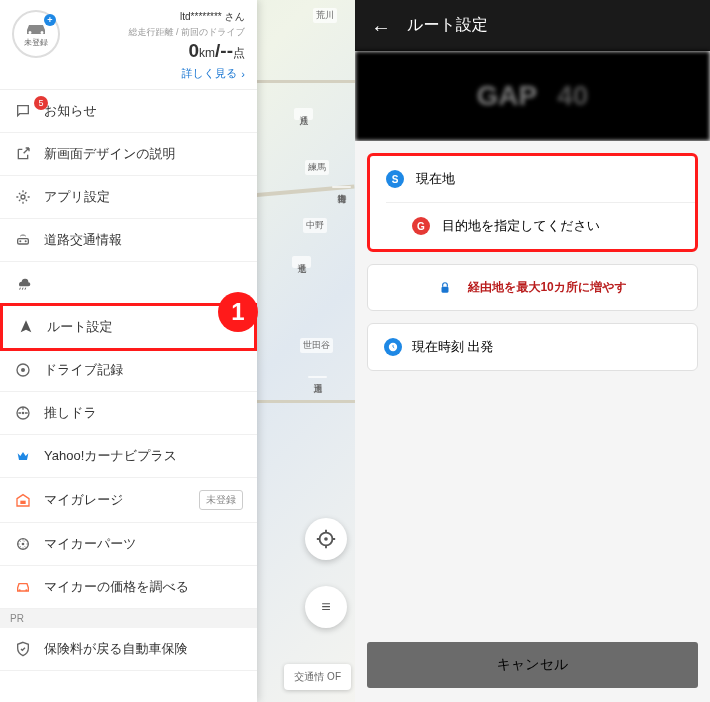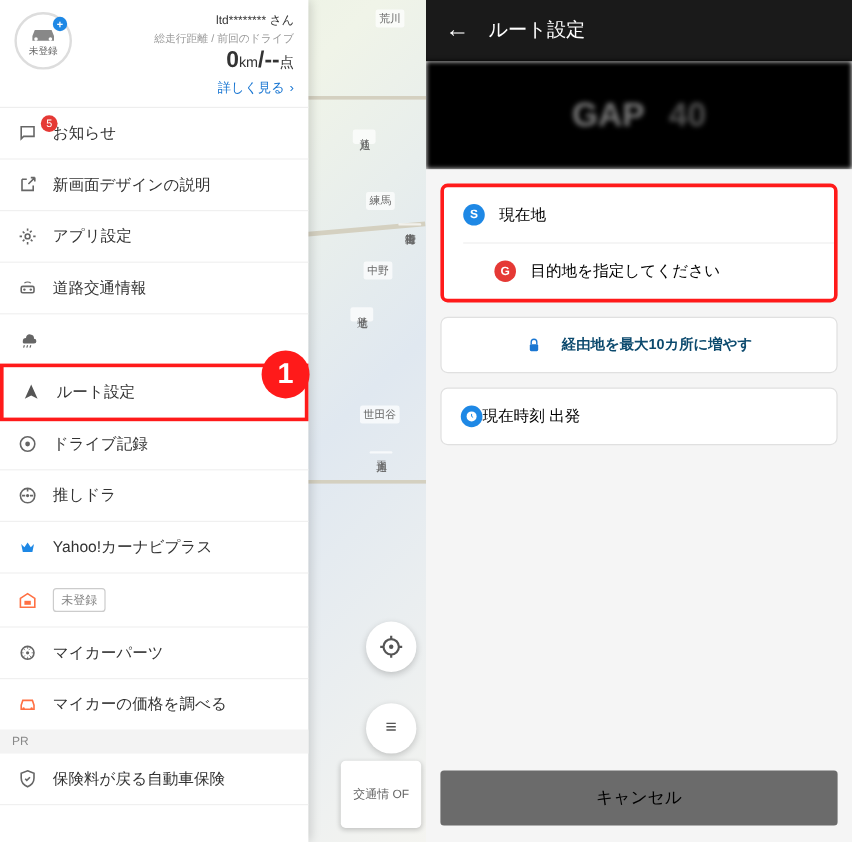--- a/index.html
+++ b/index.html
@@ -38,40 +38,40 @@
   .menu-item .badge { min-width: 14px; height: 14px; background: #e53935; color: #fff; border-radius: 7px; font-size: 9px; display: flex; align-items: center; justify-content: center; padding: 0 3px; position: absolute; left: 34px; top: 6px; }
   .menu-item .tag { font-size: 10px; color: #888; border: 1px solid #ccc; padding: 2px 6px; border-radius: 3px; }
   .menu-item.highlight-red { border: 3px solid #ff1a1a; margin: -2px 0; }
   .pr-section { background: #f3f3f3; padding: 4px 10px; font-size: 10px; color: #888; }
 
   .callout { position: absolute; width: 40px; height: 40px; border-radius: 50%; background: #ff1a1a; color: #fff; font-size: 24px; font-weight: bold; display: flex; align-items: center; justify-content: center; z-index: 5; }
   .callout-1 { top: 292px; left: 218px; }
 
   .map-btn-loc { position: absolute; right: 8px; bottom: 142px; width: 42px; height: 42px; background: #fff; border-radius: 50%; box-shadow: 0 2px 6px rgba(0,0,0,0.2); display: flex; align-items: center; justify-content: center; z-index: 1; }
   .map-btn-menu { position: absolute; right: 8px; bottom: 74px; width: 42px; height: 42px; background: #fff; border-radius: 50%; box-shadow: 0 2px 6px rgba(0,0,0,0.2); display: flex; align-items: center; justify-content: center; z-index: 1; font-size: 16px; color: #555; }
-  .map-search-bar { position: absolute; right: 4px; bottom: 12px; background: #fff; border-radius: 4px; padding: 21px 10px; font-size: 10px; color: #666; box-shadow: 0 1px 4px rgba(0,0,0,0.2); z-index: 1; }
+  .map-search-bar { position: absolute; right: 4px; bottom: 12px; background: #fff; border-radius: 4px; padding: 6px 10px; font-size: 10px; color: #666; box-shadow: 0 1px 4px rgba(0,0,0,0.2); z-index: 1; }
 
   
   .rs-header { background: #1a1a1a; color: #fff; display: flex; align-items: center; gap: 16px; padding: 14px 16px; font-size: 16px; }
   .rs-ad { height: 90px; background: #000; display: flex; align-items: center; justify-content: center; color: #888; font-size: 28px; font-weight: bold; filter: blur(2px); position: relative; }
   .rs-ad-inner { display: flex; gap: 20px; align-items: center; opacity: 0.6; }
   .rs-body { background: #f5f5f5; padding: 12px; height: calc(100% - 47px - 90px); position: relative; }
 
   .card { background: #fff; border: 1px solid #e0e0e0; border-radius: 6px; margin-bottom: 12px; }
   .card.highlight-red { border: 3px solid #ff1a1a; }
   .route-row { display: flex; align-items: center; gap: 12px; padding: 14px 16px; font-size: 13px; }
   .route-row + .route-row { border-top: 1px solid #eee; margin-left: 42px; padding-left: 0; }
   .card.highlight-red .route-row + .route-row { margin-left: 16px; padding-left: 26px; }
   .pin { width: 18px; height: 18px; border-radius: 50%; color: #fff; font-size: 10px; font-weight: bold; display: flex; align-items: center; justify-content: center; }
   .pin-s { background: #1e88e5; }
   .pin-g { background: #e53935; }
-  .waypoint-link { display: flex; align-items: center; justify-content: center; gap: 16px; padding: 14px; font-size: 12px; color: #0c4a6e; font-weight: 600; }
+  .waypoint-link { display: flex; align-items: center; justify-content: center; gap: 16px; padding: 14px; font-size: 12px; color: #b91c1c; font-weight: 600; }
   .waypoint-link .lock { width: 14px; height: 14px; }
 
-  .time-row { display: flex; align-items: flex-start; padding: 14px 16px; font-size: 13px; }
+  .time-row { display: flex; align-items: flex-start; gap: 10px; padding: 14px 16px; font-size: 13px; }
   .clock-icon { width: 18px; height: 18px; border-radius: 50%; background: #1e88e5; display: flex; align-items: center; justify-content: center; }
 
   .cancel-btn { position: absolute; left: 12px; right: 12px; bottom: 18px; background: #6b6b6b; color: #000000; text-align: center; padding: 14px; font-size: 14px; border-radius: 3px; }
 
   .chev { display: inline-block; }
 </style>
 </head>
 <body>
 
 <div class="container">
@@ -207,20 +207,21 @@
             </span>
             <span class="label">Yahoo!カーナビプラス</span>
           </div>
           <div class="menu-item">
             <span class="icon">
               <svg width="16" height="16" viewBox="0 0 24 24">
                 <path d="M3 10l9-6 9 6v11H3z" fill="none" stroke="#ff7043" stroke-width="2"></path>
                 <rect x="8" y="13" width="8" height="5" fill="#ff7043"></rect>
               </svg>
             </span>
+            <span class="label">マイガレージ</span>
             <span class="tag">未登録</span>
           </div>
           <div class="menu-item">
             <span class="icon">
               <svg width="16" height="16" viewBox="0 0 24 24">
                 <circle cx="12" cy="12" r="8" fill="none" stroke="#666" stroke-width="2"></circle>
                 <circle cx="12" cy="12" r="2" fill="#666"></circle>
                 <path d="M12 4v3m0 10v3m8-8h-3M7 12H4m11.3-5.3l-2 2m-4.6 6.6l-2 2m9.6 0l-2-2M8.7 8.7l-2-2" stroke="#666"></path>
               </svg>
             </span>

